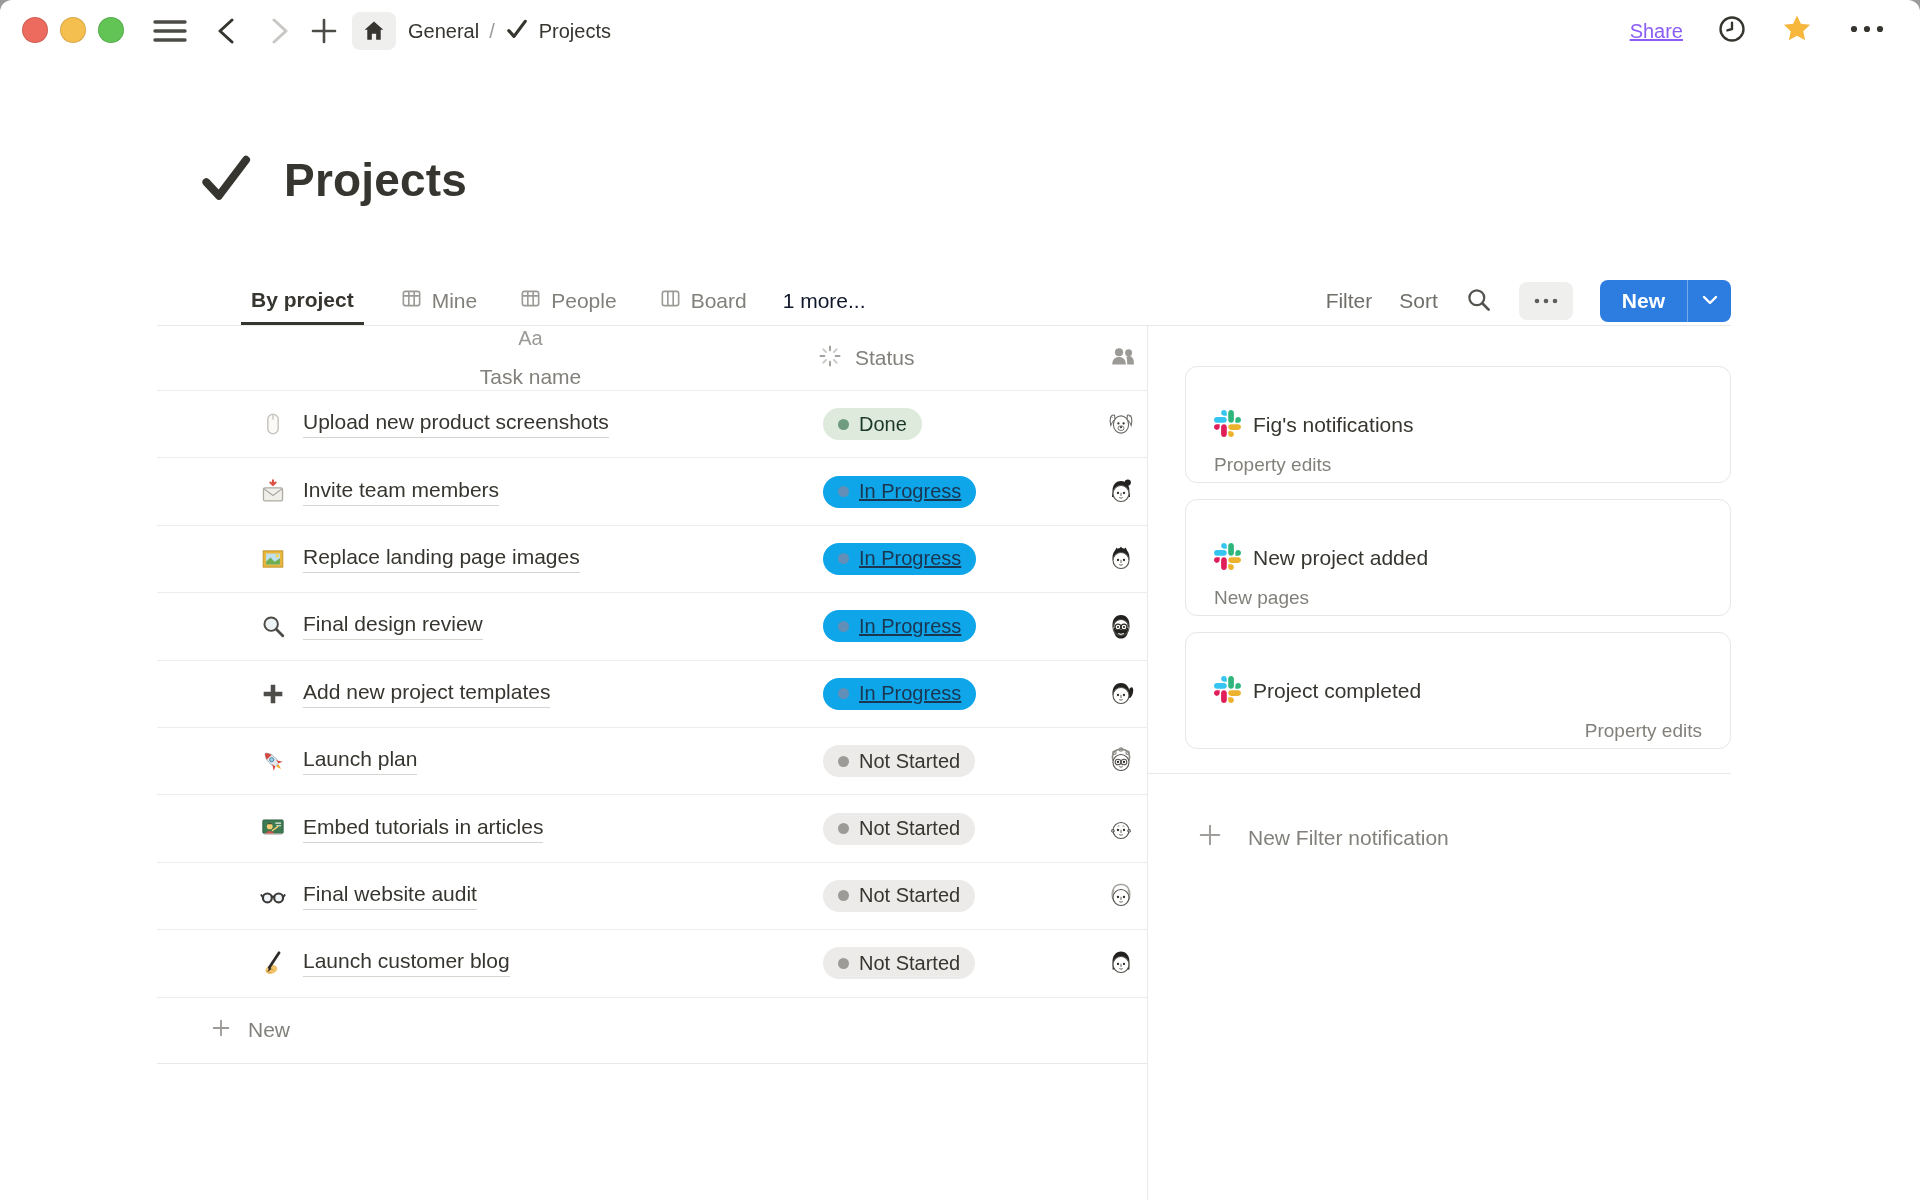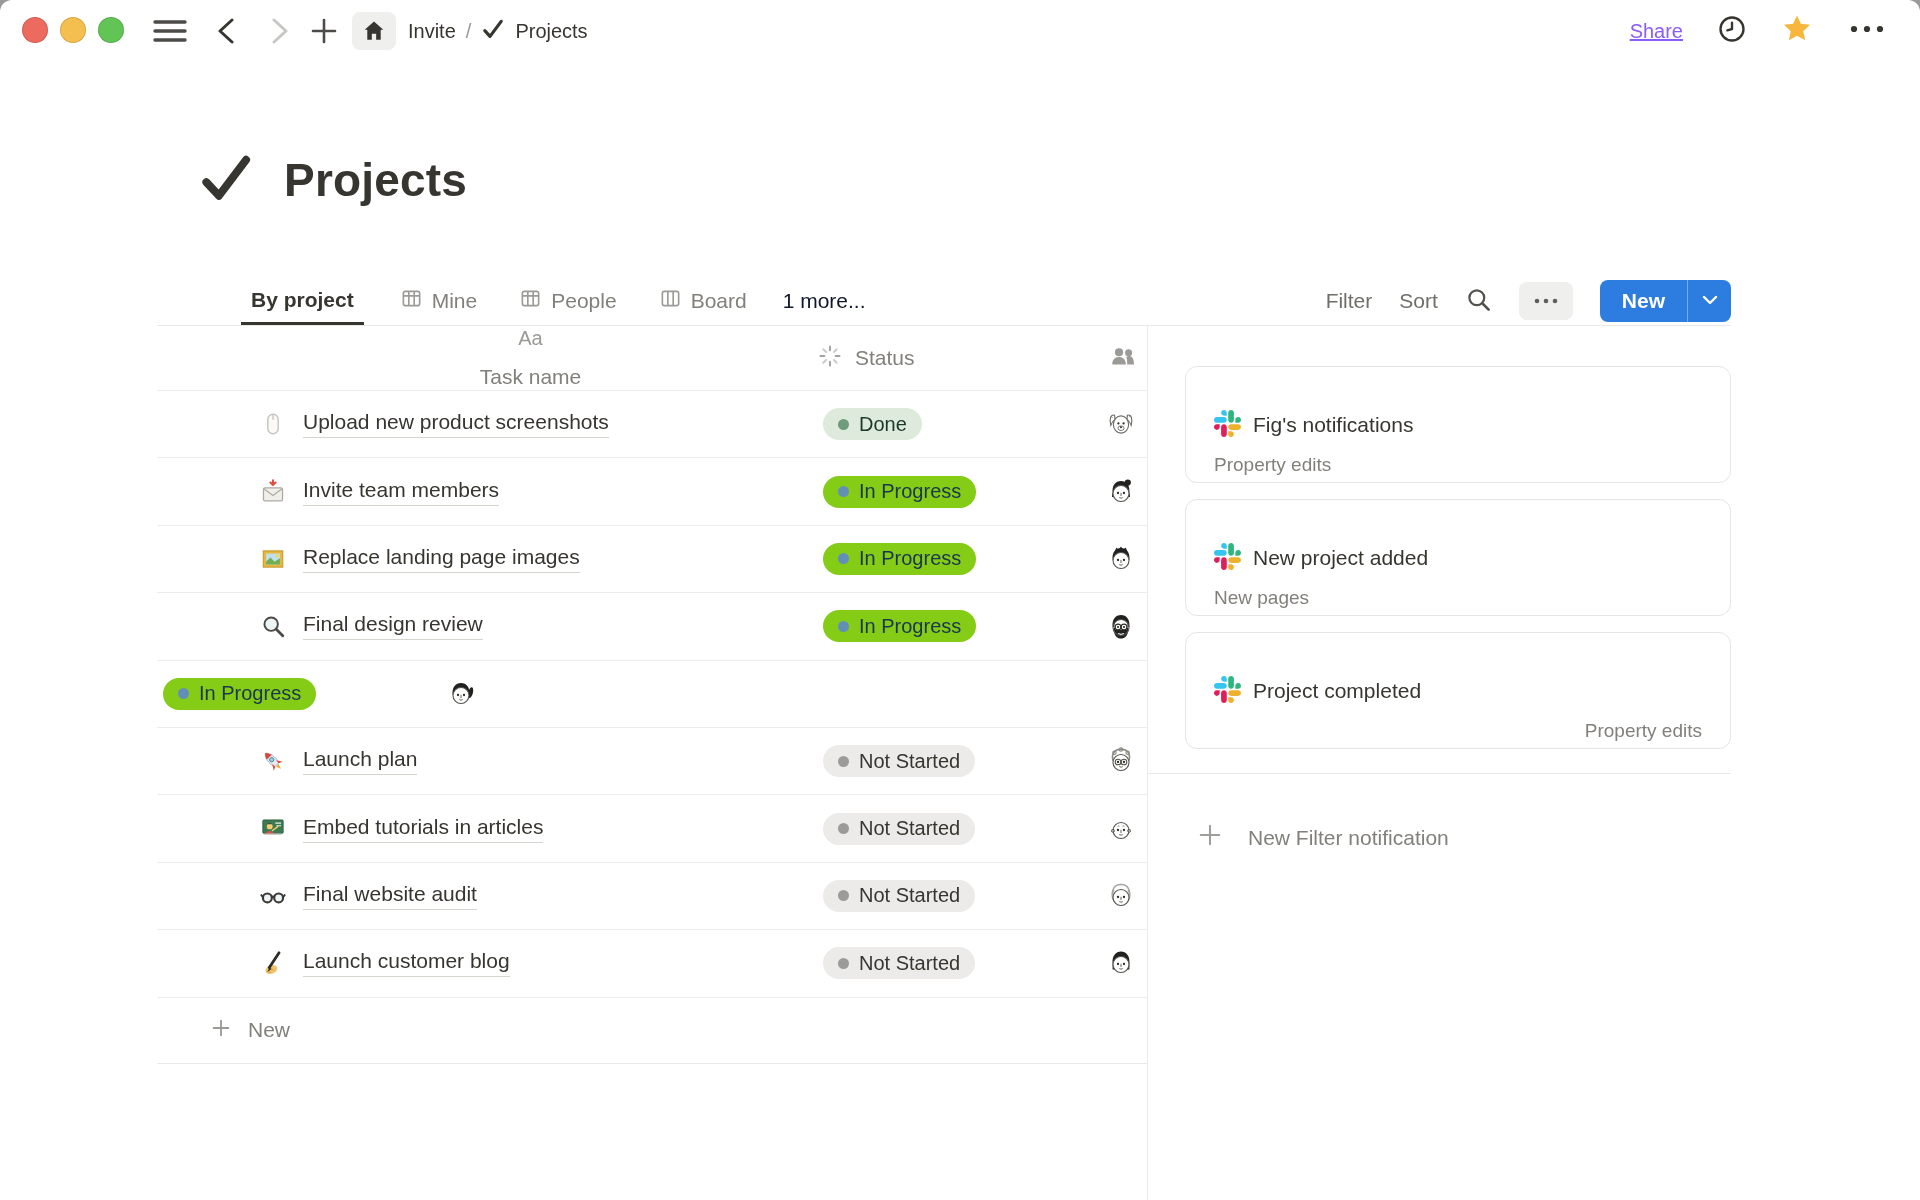--- a/index.html
+++ b/index.html
@@ -47,21 +47,21 @@
   .c-people{width:80px;display:flex;align-items:center;justify-content:flex-end;padding-right:10px;box-sizing:border-box;}
   .aa{font-size:20px;color:#9B9A97;}
   .trow{height:66.4px;display:flex;align-items:center;}
   .trow + .trow{border-top:1px solid #EDEDEB;}
   .trow .c-name{padding-left:103px;gap:17px;}
   .ricon{width:26px;height:26px;display:flex;align-items:center;justify-content:center;flex:0 0 26px;}
   .task{font-size:21px;font-weight:500;color:#37352F;border-bottom:1.5px solid #D6D4CF;padding-bottom:3px;white-space:nowrap;}
   .pill{display:inline-flex;align-items:center;gap:10px;height:32px;border-radius:18px;padding:0 15px;font-size:20px;font-weight:500;margin-left:6px;}
   .pill .dot{width:11px;height:11px;border-radius:50%;}
   .pill.green{background:#DEEBDC;color:#1C3829;} .pill.green .dot{background:#6F9B7E;}
-  .pill.blue{background:#84cc16;color:#1A3650;} .pill.blue .dot{background:#628FB8;}
+  .pill.blue{background:#0ea5e9;color:#1A3650;text-decoration:underline;} .pill.blue .dot{background:#628FB8;}
   .pill.gray{background:#ECEBE9;color:#37352F;} .pill.gray .dot{background:#9C9B97;}
   .avatar{width:32px;height:32px;display:block;}
   .newrow{height:67px;display:flex;align-items:center;gap:16px;padding-left:53px;border-top:1px solid #EDEDEB;border-bottom:1px solid #E9E9E7;color:#82807B;font-size:21px;}
 
   
   .vdivider{position:absolute;left:1147px;top:325px;bottom:0;width:1px;background:#E9E9E7;}
   .panel{position:absolute;left:1148px;top:325px;right:0;bottom:0;}
   .panel-head{position:relative;margin:29px 0 0 49px;height:34px;display:flex;align-items:center;gap:25px;}
   .panel-title{font-size:22px;font-weight:700;color:#37352F;}
   .close-btn{position:absolute;right:218px;top:-3px;width:36px;height:36px;border-radius:50%;background:#EFEFEE;display:flex;align-items:center;justify-content:center;}
@@ -110,21 +110,21 @@
             <line x1="3" y1="14" x2="25" y2="14"></line>
           </g>
         </svg>
     </button>
     <button class="tb-ic" style="left:352px;width:44px;top:12px;height:38px;background:#EFEFEE;border-radius:8px">
       <svg width="26" height="26" viewBox="0 0 24 24">
           <path d="M12 3.2 L3.4 10.8 H5.8 V20 H10 V14.6 H14 V20 H18.2 V10.8 H20.6 Z" fill="#37352F"></path>
         </svg>
     </button>
     <div class="crumb">
-      <button>Invite</button>
+      <button>General</button>
       <span class="sep">/</span>
       <button class="crumb-page">
         <span><svg width="24" height="24" viewBox="0 0 24 24">
               <path d="M3.8 13.6 L9 19.4 L20.2 4.4" fill="none" stroke="#37352F" stroke-width="3.2" stroke-linecap="round" stroke-linejoin="round"></path>
             </svg></span>
         <span>Projects</span>
       </button>
     </div>
     <div class="top-right">
       <button class="share-btn">Share</button>
@@ -357,20 +357,28 @@
                 <circle cx="19" cy="17" r="1.1" fill="#2E2C29"></circle>
                 <circle cx="13" cy="17" r="2.9" fill="none" stroke="#2E2C29" stroke-width="1.2"></circle>
                 <circle cx="19" cy="17" r="2.9" fill="none" stroke="#2E2C29" stroke-width="1.2"></circle>
                 <path d="M15.9 16.6 h.2" stroke="#2E2C29" stroke-width="1.2"></path>
                 <path d="M13.6 23.6 Q16 25 18.4 23.6" stroke="#EDEDE8" stroke-width="1.2" fill="none" stroke-linecap="round"></path>
               </svg>
             </span>
      </div>
         </div>
         <div class="trow">
+          <div class="c-name">
+       <span class="ricon">
+              <svg width="26" height="26" viewBox="0 0 24 24" fill="none">
+                <path d="M12 3.4 V20.6 M3.4 12 H20.6" stroke="#4F4D49" stroke-width="4.2"></path>
+              </svg>
+            </span>
+       <span class="task">Add new project templates</span>
+     </div>
      <div class="c-status">
        <span class="pill blue"><span class="dot"></span>In Progress</span>
      </div>
      <div class="c-people">
        <span>
               <svg class="avatar" viewBox="0 0 32 32">
                 <path d="M7.6 17 C6.8 9.2 10.6 4.9 16 4.9 C21.4 4.9 25.2 9.2 24.4 17 L22.7 17 C22.7 11.6 20 10 16 10 C12 10 9.3 11.6 9.3 17 Z" fill="#22211F"></path>
                 <ellipse cx="25.6" cy="14.6" rx="2.3" ry="5.6" fill="#22211F" transform="rotate(14 25.6 14.6)"></ellipse>
                 <circle cx="16" cy="17.5" r="8" fill="#fff" stroke="#55534E" stroke-width="1.1"></circle>
   <circle cx="13" cy="17" r="1.15" fill="#2E2C29"></circle>

